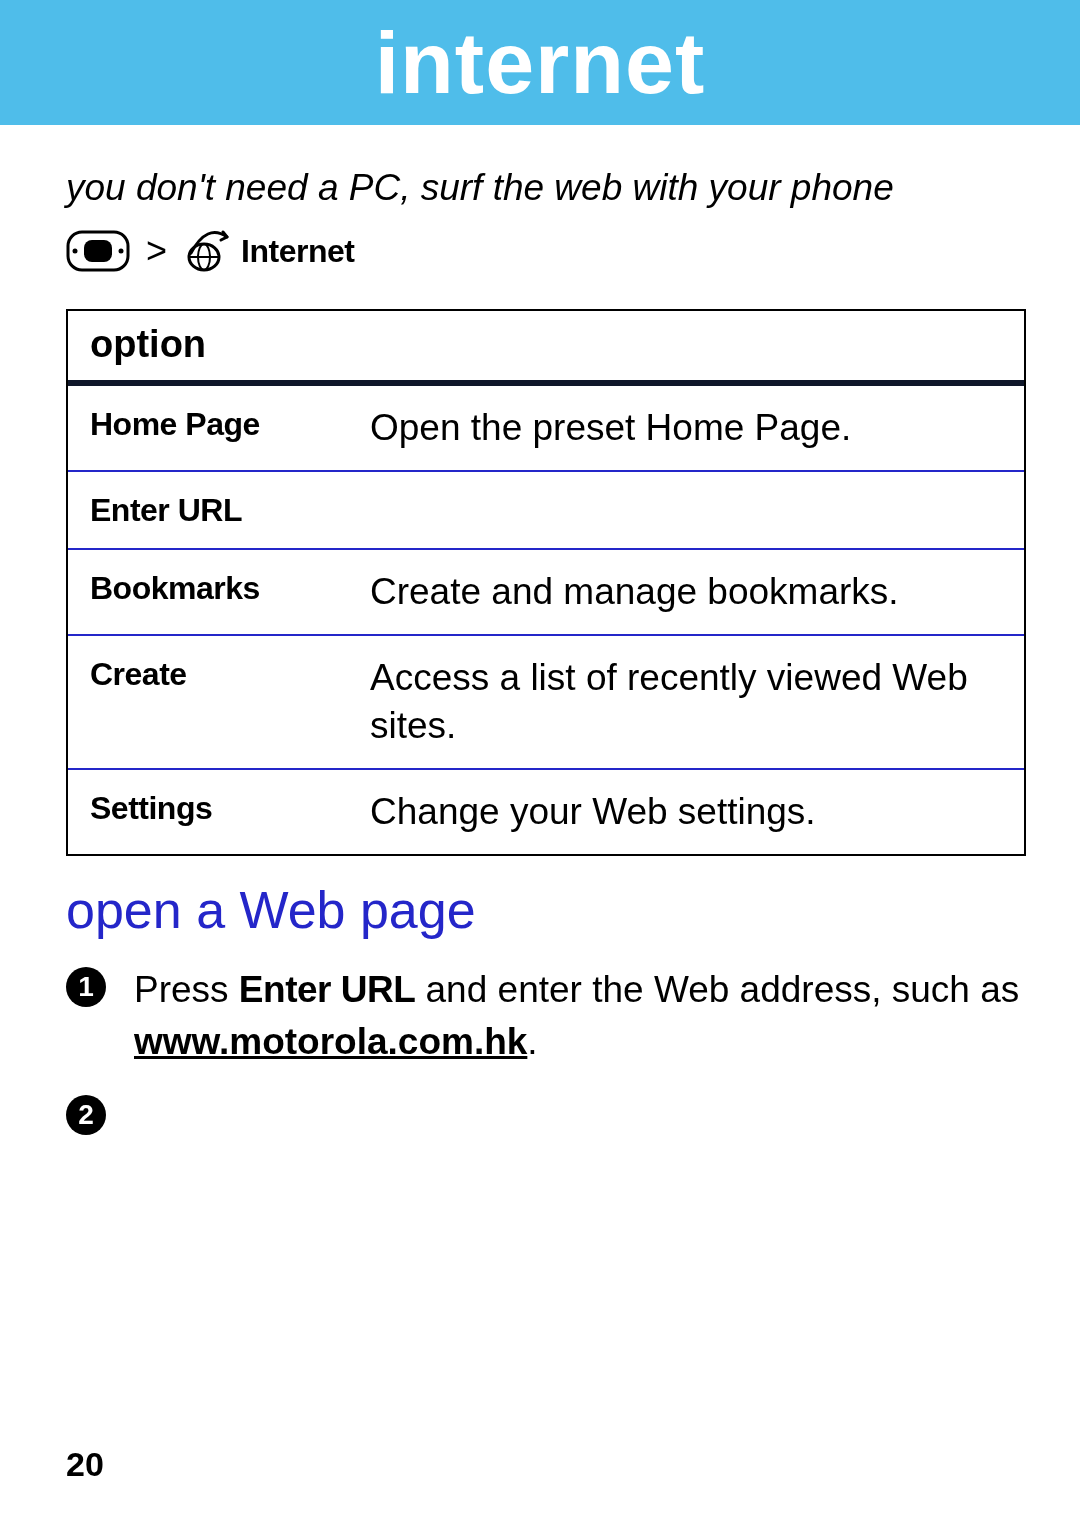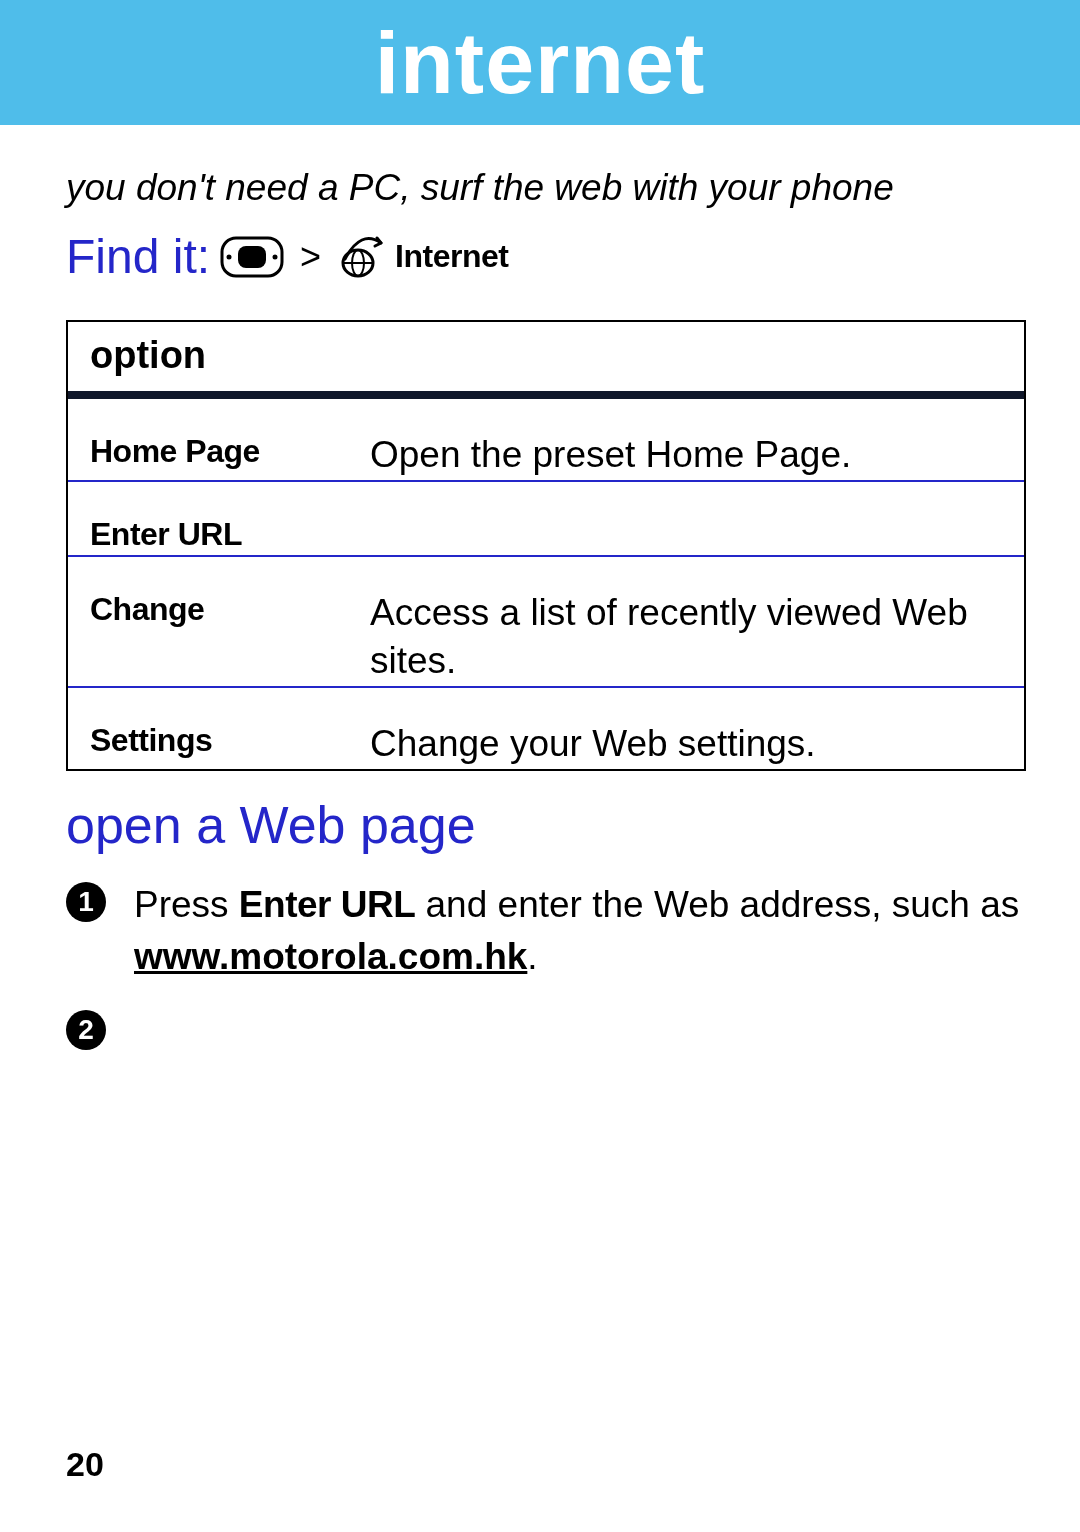--- a/index.html
+++ b/index.html
@@ -61,29 +61,28 @@
   .nav-icon-svg { display: block; }
 
   
   .opt-table {
     margin-top: 36px;
     width: 960px;
     border: 2px solid #000;
   }
   .opt-header {
     padding: 12px 22px 14px 22px;
-    border-bottom: 8px solid #0f172a;
+    border-bottom: 6px solid #0f172a;
     font-size: 38px;
     font-weight: 700;
   }
   .opt-row {
     display: flex;
     border-bottom: 2px solid #2426c9;
-    padding: 18px 22px 1px 22px;
-    margin-top: 14px;
+    padding: 18px 22px 18px 22px;
   }
   .opt-row:last-child { border-bottom: none; }
   .opt-name {
     width: 280px;
     flex-shrink: 0;
     font-weight: 700;
     font-size: 32px;
     font-family: "Arial Narrow", Arial, sans-serif;
     letter-spacing: -0.5px;
     line-height: 1.25;
@@ -146,21 +145,20 @@
 
 <div class="banner">
   <div class="banner-title">internet</div>
 </div>
 
 <div class="content">
 
   <div class="tagline">you don't need a PC, surf the web with your phone</div>
 
   <div class="findit-row">
-    <span class="findit-label">Find it:</span>
     <span>
       <svg class="nav-icon-svg" width="64" height="42" viewBox="0 0 64 42">
         <rect x="2" y="2" width="60" height="38" rx="14" ry="14" fill="#fff" stroke="#000" stroke-width="3"></rect>
         <circle cx="9" cy="21" r="2.5" fill="#000"></circle>
         <circle cx="55" cy="21" r="2.5" fill="#000"></circle>
         <rect x="18" y="10" width="28" height="22" rx="8" ry="8" fill="#000"></rect>
       </svg>
     </span>
     <span class="caret">&gt;</span>
     <span>
@@ -179,21 +177,25 @@
     <div class="opt-header">option</div>
 
     <div class="opt-row">
       <div class="opt-name">Home Page</div>
       <div class="opt-desc">Open the preset Home Page.</div>
     </div>
     <div class="opt-row">
       <div class="opt-name">Enter URL</div>
     </div>
     <div class="opt-row">
-      <div class="opt-name">Change</div>
+      <div class="opt-name">Bookmarks</div>
+      <div class="opt-desc">Create and manage bookmarks.</div>
+    </div>
+    <div class="opt-row">
+      <div class="opt-name">Create</div>
       <div class="opt-desc">Access a list of recently viewed Web sites.</div>
     </div>
     <div class="opt-row">
       <div class="opt-name">Settings</div>
       <div class="opt-desc">Change your Web settings.</div>
     </div>
   </div>
 
   <div class="section-heading">open a Web page</div>
 

